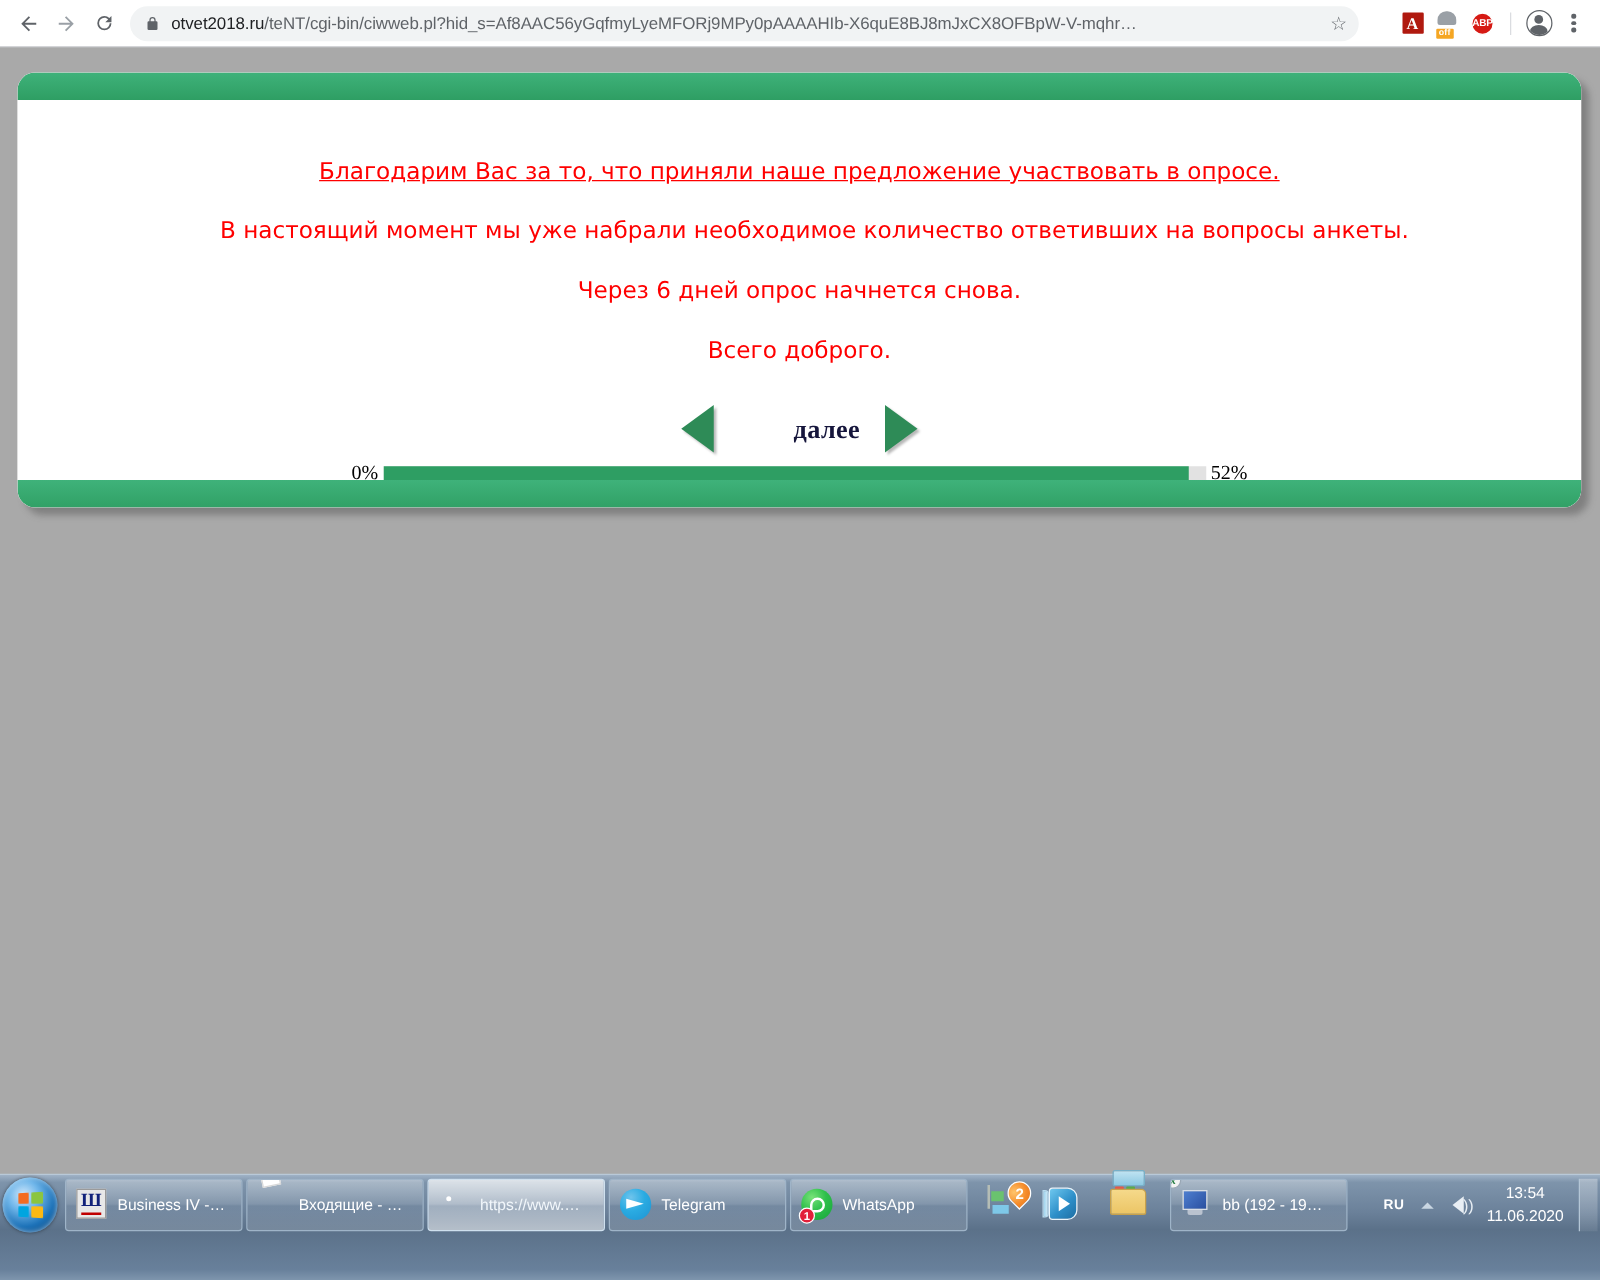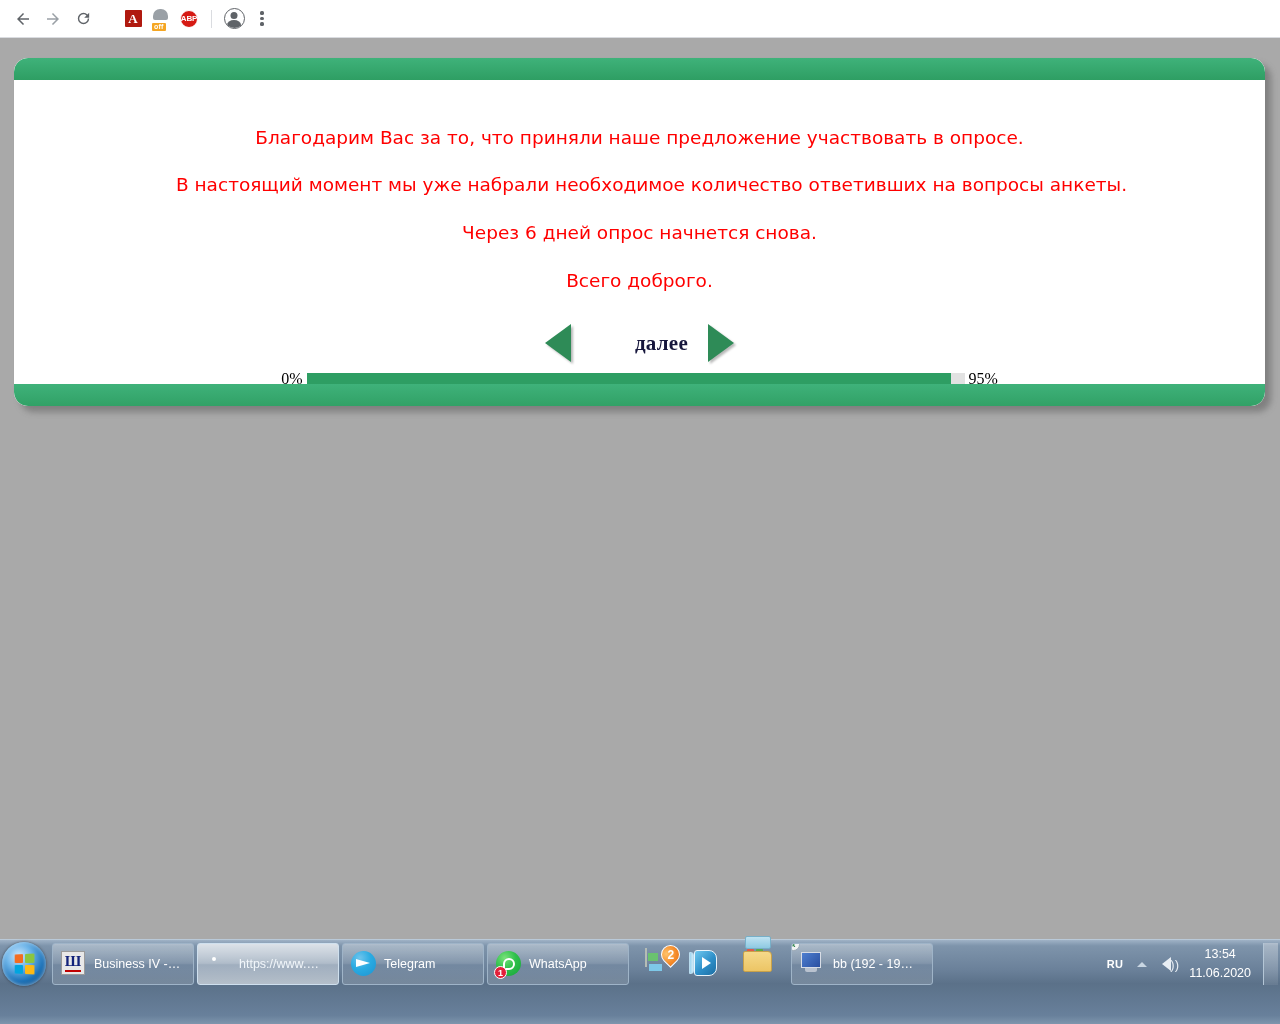--- a/index.html
+++ b/index.html
@@ -253,21 +253,21 @@
   }
 
   .msg {
     color: #ff0000;
     font-family: "DejaVu Sans", sans-serif;
     text-align: center;
     font-size: 18.5px;
     line-height: 1.12;
     white-space: nowrap;
   }
-  .msg-1 { position: absolute; top: 48px; left: 0; width: 100%; }
+  .msg-1 { position: absolute; top: 48px; left: 0; width: 100%; text-decoration: underline; }
   .msg-2 { position: absolute; top: 95px; left: 12px; width: 100%; }
   .msg-3 { position: absolute; top: 143px; left: 0; width: 100%; }
   .msg-4 { position: absolute; top: 167px; left: 0; width: 100%; }
   .msg-5 { position: absolute; top: 191px; left: 0; width: 100%; }
 
   
   .nav-row {
     position: absolute;
     top: 240px;
     left: 0;
@@ -752,20 +752,29 @@
       <svg width="18" height="18" viewBox="0 0 24 24">
         <path d="M4 11h12.2l-5.6-5.6L12 4l8 8-8 8-1.4-1.4 5.6-5.6H4z" fill="#9aa0a6"></path>
       </svg>
     </div>
     <div class="nav-btn reload">
       <svg width="17" height="17" viewBox="0 0 24 24">
         <path d="M17.65 6.35A7.95 7.95 0 0012 4a8 8 0 108 8h-2a6 6 0 11-6-6c1.66 0 3.14.69 4.22 1.78L13 11h7V4z" fill="#5f6368"></path>
       </svg>
     </div>
 
+    <div class="omnibox">
+      <span class="lock-icon">
+        <svg width="12" height="14" viewBox="0 0 24 24">
+          <path d="M18 8h-1V6a5 5 0 10-10 0v2H6a2 2 0 00-2 2v10a2 2 0 002 2h12a2 2 0 002-2V10a2 2 0 00-2-2zM9 6a3 3 0 116 0v2H9V6z" fill="#5f6368"></path>
+        </svg>
+      </span>
+      <span class="url-text"><span class="dom">otvet2018.ru</span><span>/teNT/cgi-bin/ciwweb.pl?hid_s=Af8AAC56yGqfmyLyeMFORj9MPy0pAAAAHIb-X6quE8BJ8mJxCX8OFBpW-V-mqhr…</span></span>
+      <span class="star-btn">☆</span>
+    </div>
 
     <div class="ext-icons">
       <div class="ext-icon">
         <div class="ico-pdf">A</div>
       </div>
       <div class="ext-icon">
         <div class="ico-ghost">
           <div class="ghost-shape"></div>
           <div class="ghost-off">off</div>
         </div>
@@ -811,21 +820,21 @@
           <div class="arrow-wrap">
             <div class="arrow arrow-right"></div>
           </div>
         </div>
 
         <div class="progress-row">
           <span class="pct-label pct-left">0%</span>
           <div class="bar-track">
             <div class="bar-fill" id="bar-fill" style="width: 98%;"></div>
           </div>
-          <span class="pct-label pct-right">95%</span>
+          <span class="pct-label pct-right">52%</span>
         </div>
 
       </div>
 
       <div class="survey-bottom"></div>
     </div>
 
   </div>
 
   <div class="taskbar">
@@ -844,20 +853,26 @@
 
         <div class="task-btn wide">
           <span class="task-icon">
             <span class="ic-business">
                 <span>Ш</span>
               </span>
           </span>
           <span class="task-label">Business IV -…</span>
         </div>
 
+        <div class="task-btn wide">
+          <span class="task-icon">
+            <span class="ic-mail"></span>
+          </span>
+          <span class="task-label">Входящие - …</span>
+        </div>
 
         <div class="task-btn wide active">
           <span class="task-icon">
             <span class="ic-chrome"></span>
           </span>
           <span class="task-label">https://www.…</span>
         </div>
 
         <div class="task-btn wide">
           <span class="task-icon">

